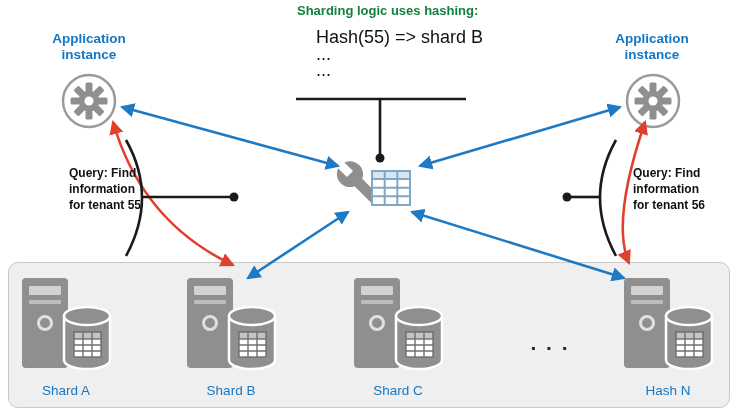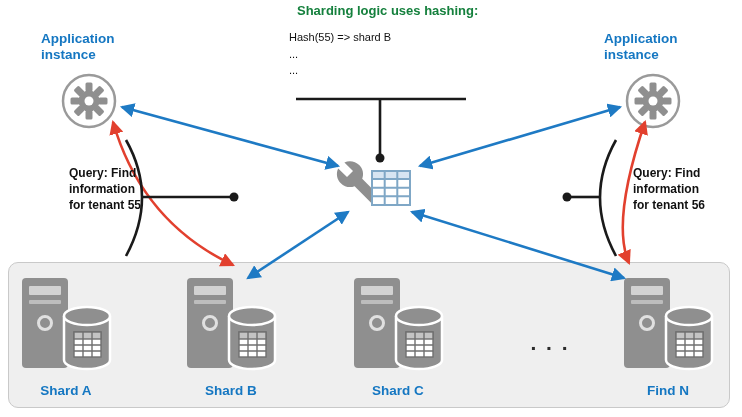--- a/index.html
+++ b/index.html
@@ -16,32 +16,32 @@
     font-family:"Liberation Sans",sans-serif;overflow:hidden;
   }
   .panel{
     position:absolute;left:8px;top:262px;width:720px;height:144px;
     background:var(--panel-bg,#efefef);border:1.6px solid #c9c9c9;border-radius:10px;
     z-index:1;
   }
   .shard{position:absolute;top:276px;width:92px;z-index:2;}
   .shard svg{display:block;}
   .shard-label{
-    margin-top:11px;text-align:center;font-weight:bold;font-size:13.5px;
+    margin-top:11px;text-align:center;font-weight:normal;font-size:13.5px;
     color:var(--accent-blue,#1577c2);
   }
   .dots{
     position:absolute;left:512px;top:331px;width:76px;text-align:center;
     font-size:21px;font-weight:bold;color:#2b2b2b;letter-spacing:2px;z-index:2;
   }
   .overlay{position:absolute;left:0;top:0;z-index:5;pointer-events:none;}
   .title{position:absolute;left:297px;top:3px;font-size:13px;font-weight:bold;color:#15803d;z-index:6;}
-  .hash{position:absolute;left:289px;top:29px;font-size:11px;color:#111;line-height:16.5px;z-index:6;}
+  .hash{position:absolute;left:316px;top:29px;font-size:18px;color:#111;line-height:16.5px;z-index:6;}
   .app-label{
-    position:absolute;top:31px;width:96px;text-align:left;z-index:6;
+    position:absolute;top:31px;width:96px;text-align:center;z-index:6;
     color:var(--accent-blue,#1577c2);font-weight:bold;font-size:13.5px;line-height:16px;
   }
   .app-label.left{left:41px;}
   .app-label.right{left:604px;}
   .gear{position:absolute;top:72px;z-index:4;}
   .gear.left{left:60px;}
   .gear.right{left:624px;}
   .query{
     position:absolute;top:165px;width:82px;font-size:12px;font-weight:bold;
     color:#111;line-height:16px;z-index:6;margin-left:12px;
@@ -91,21 +91,21 @@
   <div class="shard" style="left:185px">
     <svg width="92" height="96">
         <use href="#sv"></use>
       </svg>
     <div class="shard-label">Shard B</div>
   </div>
   <div class="shard" style="left:622px">
     <svg width="92" height="96">
         <use href="#sv"></use>
       </svg>
-    <div class="shard-label">Find N</div>
+    <div class="shard-label">Hash N</div>
   </div>
   <div class="dots">. . .</div>
 
   <svg class="overlay" width="742" height="417" viewBox="0 0 742 417">
     <defs>
       <marker id="ab" viewBox="0 0 10 10" markerWidth="5.5" markerHeight="5.5" refX="8.5" refY="5" orient="auto-start-reverse">
         <path d="M0,0 L10,5 L0,10 z" fill="#1e7ac4"></path>
       </marker>
       <marker id="ar" viewBox="0 0 10 10" markerWidth="5.5" markerHeight="5.5" refX="8.5" refY="5" orient="auto-start-reverse">
         <path d="M0,0 L10,5 L0,10 z" fill="#e2402e"></path>

